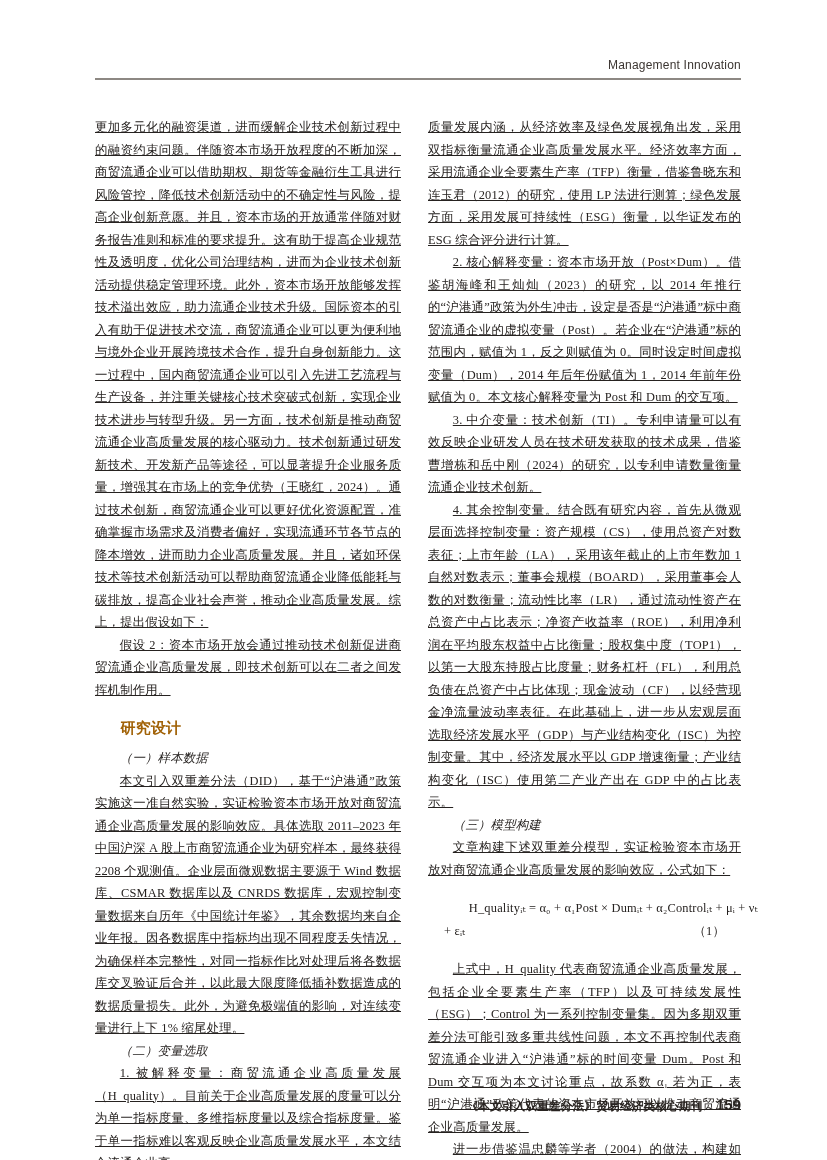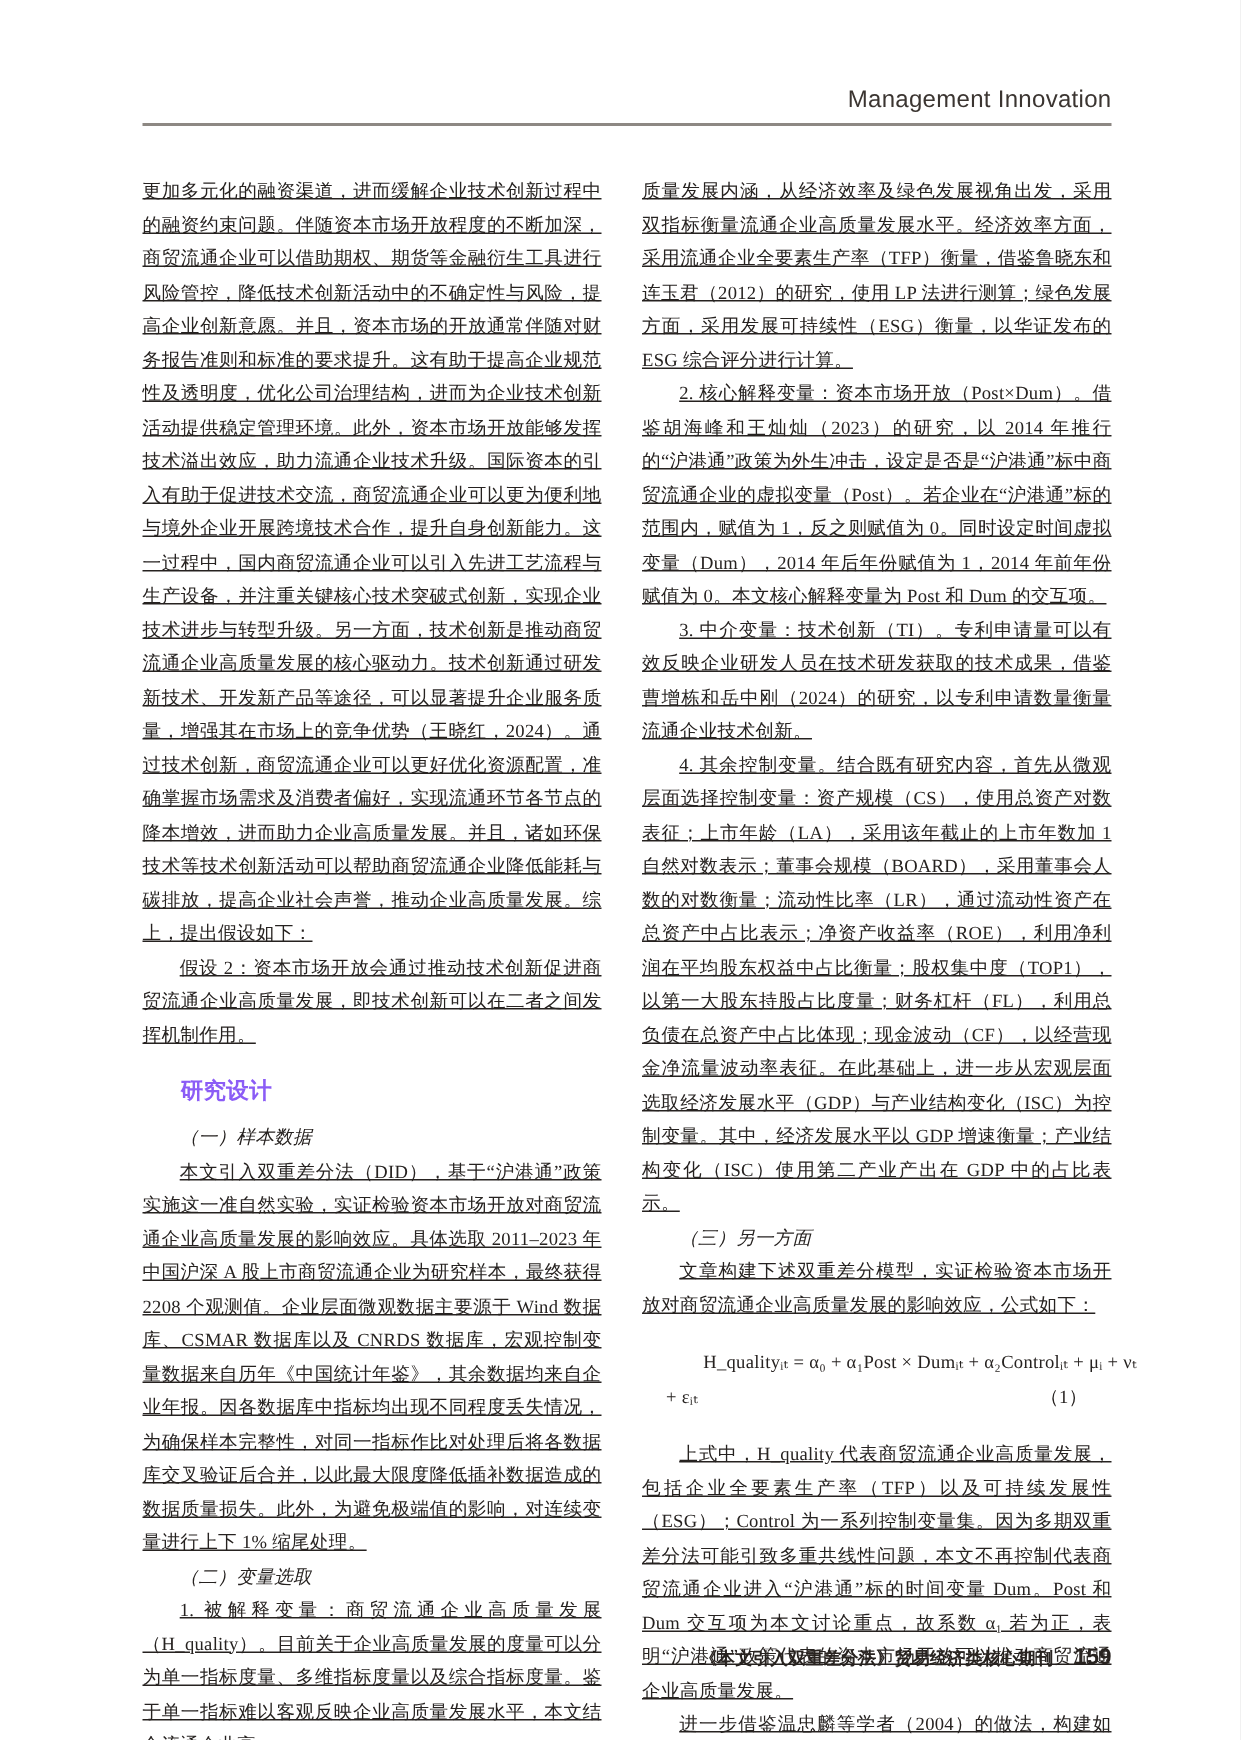--- a/index.html
+++ b/index.html
@@ -19,21 +19,21 @@
   }
   
   .page-header {
     position: absolute;
     top: 58px;
     left: 95px;
     width: 646px;
   }
   .header-title {
     font-family: "Liberation Sans", "DejaVu Sans", sans-serif;
-    font-size: 16px;
+    font-size: 12px;
     color: #3b3531;
     text-align: right;
     letter-spacing: 0.2px;
     margin-bottom: 6px;
   }
   .header-rule {
     height: 2px;
     background: #8d8883;
     width: 100%;
   }
@@ -59,21 +59,21 @@
     text-indent: 2em;
     text-decoration: underline;
   }
   .para.noindent { text-indent: 0; }
   .section-heading {
     font-family: "Liberation Sans", "DejaVu Sans", sans-serif;
     font-weight: bold;
     font-size: 15px;
     line-height: 20px;
     margin: 17px 0 9px 1.7em;
-    color: #8b5cf6;
+    color: #a16207;
   }
   .sub-heading {
     font-size: 12.4px;
     font-weight: normal;
     font-style: italic;
     margin: 0;
     text-indent: 2em;
     line-height: 22.5px;
   }
   
@@ -127,21 +127,21 @@
       <p class="para">本文引入双重差分法（DID），基于“沪港通”政策实施这一准自然实验，实证检验资本市场开放对商贸流通企业高质量发展的影响效应。具体选取 2011–2023 年中国沪深 A 股上市商贸流通企业为研究样本，最终获得 2208 个观测值。企业层面微观数据主要源于 Wind 数据库、CSMAR 数据库以及 CNRDS 数据库，宏观控制变量数据来自历年《中国统计年鉴》，其余数据均来自企业年报。因各数据库中指标均出现不同程度丢失情况，为确保样本完整性，对同一指标作比对处理后将各数据库交叉验证后合并，以此最大限度降低插补数据造成的数据质量损失。此外，为避免极端值的影响，对连续变量进行上下 1% 缩尾处理。</p>
       <h3 class="sub-heading">（二）变量选取</h3>
       <p class="para">1. 被解释变量：商贸流通企业高质量发展（H_quality）。目前关于企业高质量发展的度量可以分为单一指标度量、多维指标度量以及综合指标度量。鉴于单一指标难以客观反映企业高质量发展水平，本文结合流通企业高</p>
     </section>
 
     <section class="col col-right">
       <p class="para noindent">质量发展内涵，从经济效率及绿色发展视角出发，采用双指标衡量流通企业高质量发展水平。经济效率方面，采用流通企业全要素生产率（TFP）衡量，借鉴鲁晓东和连玉君（2012）的研究，使用 LP 法进行测算；绿色发展方面，采用发展可持续性（ESG）衡量，以华证发布的 ESG 综合评分进行计算。</p>
       <p class="para">2. 核心解释变量：资本市场开放（Post×Dum）。借鉴胡海峰和王灿灿（2023）的研究，以 2014 年推行的“沪港通”政策为外生冲击，设定是否是“沪港通”标中商贸流通企业的虚拟变量（Post）。若企业在“沪港通”标的范围内，赋值为 1，反之则赋值为 0。同时设定时间虚拟变量（Dum），2014 年后年份赋值为 1，2014 年前年份赋值为 0。本文核心解释变量为 Post 和 Dum 的交互项。</p>
       <p class="para">3. 中介变量：技术创新（TI）。专利申请量可以有效反映企业研发人员在技术研发获取的技术成果，借鉴曹增栋和岳中刚（2024）的研究，以专利申请数量衡量流通企业技术创新。</p>
       <p class="para">4. 其余控制变量。结合既有研究内容，首先从微观层面选择控制变量：资产规模（CS），使用总资产对数表征；上市年龄（LA），采用该年截止的上市年数加 1 自然对数表示；董事会规模（BOARD），采用董事会人数的对数衡量；流动性比率（LR），通过流动性资产在总资产中占比表示；净资产收益率（ROE），利用净利润在平均股东权益中占比衡量；股权集中度（TOP1），以第一大股东持股占比度量；财务杠杆（FL），利用总负债在总资产中占比体现；现金波动（CF），以经营现金净流量波动率表征。在此基础上，进一步从宏观层面选取经济发展水平（GDP）与产业结构变化（ISC）为控制变量。其中，经济发展水平以 GDP 增速衡量；产业结构变化（ISC）使用第二产业产出在 GDP 中的占比表示。</p>
-      <h3 class="sub-heading">（三）另一方面</h3>
+      <h3 class="sub-heading">（三）模型构建</h3>
       <p class="para">文章构建下述双重差分模型，实证检验资本市场开放对商贸流通企业高质量发展的影响效应，公式如下：</p>
       <div class="formula">
         <div class="formula-line1">H_qualityᵢₜ = α₀ + α₁Post × Dumᵢₜ + α₂Controlᵢₜ + μᵢ + νₜ</div>
         <div class="formula-line2">
           <span>+ εᵢₜ</span>
           <span class="formula-number">（1）</span>
         </div>
       </div>
       <p class="para">上式中，H_quality 代表商贸流通企业高质量发展，包括企业全要素生产率（TFP）以及可持续发展性（ESG）；Control 为一系列控制变量集。因为多期双重差分法可能引致多重共线性问题，本文不再控制代表商贸流通企业进入“沪港通”标的时间变量 Dum。Post 和 Dum 交互项为本文讨论重点，故系数 α₁ 若为正，表明“沪港通”政策代表的资本市场开放可以推动商贸流通企业高质量发展。</p>
       <p class="para">进一步借鉴温忠麟等学者（2004）的做法，构建如下回归模型，检验技术创新在资本市场开放与商贸流通企业</p>

